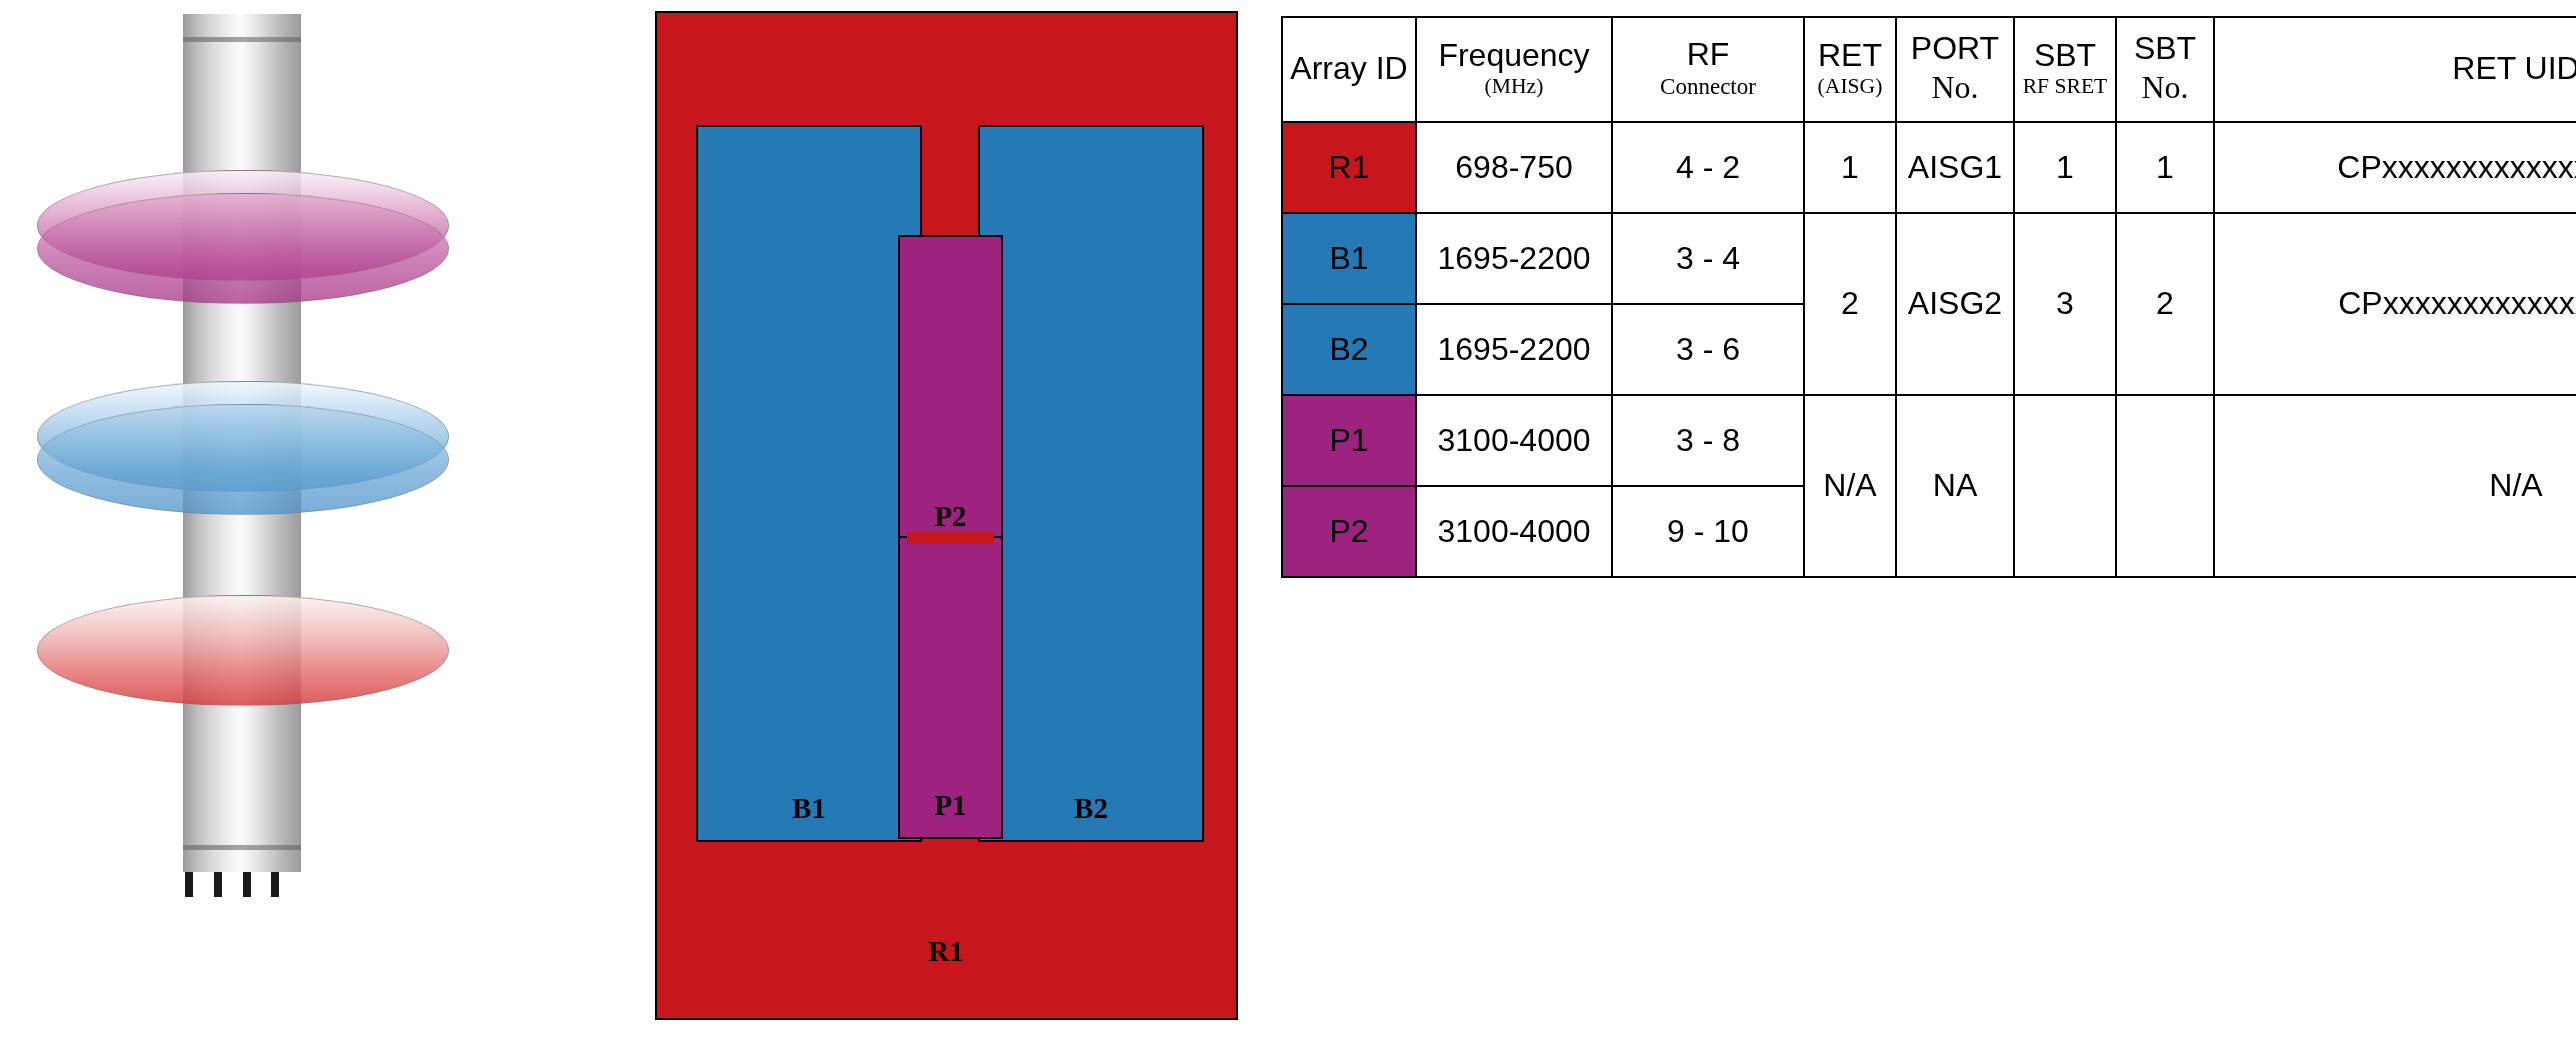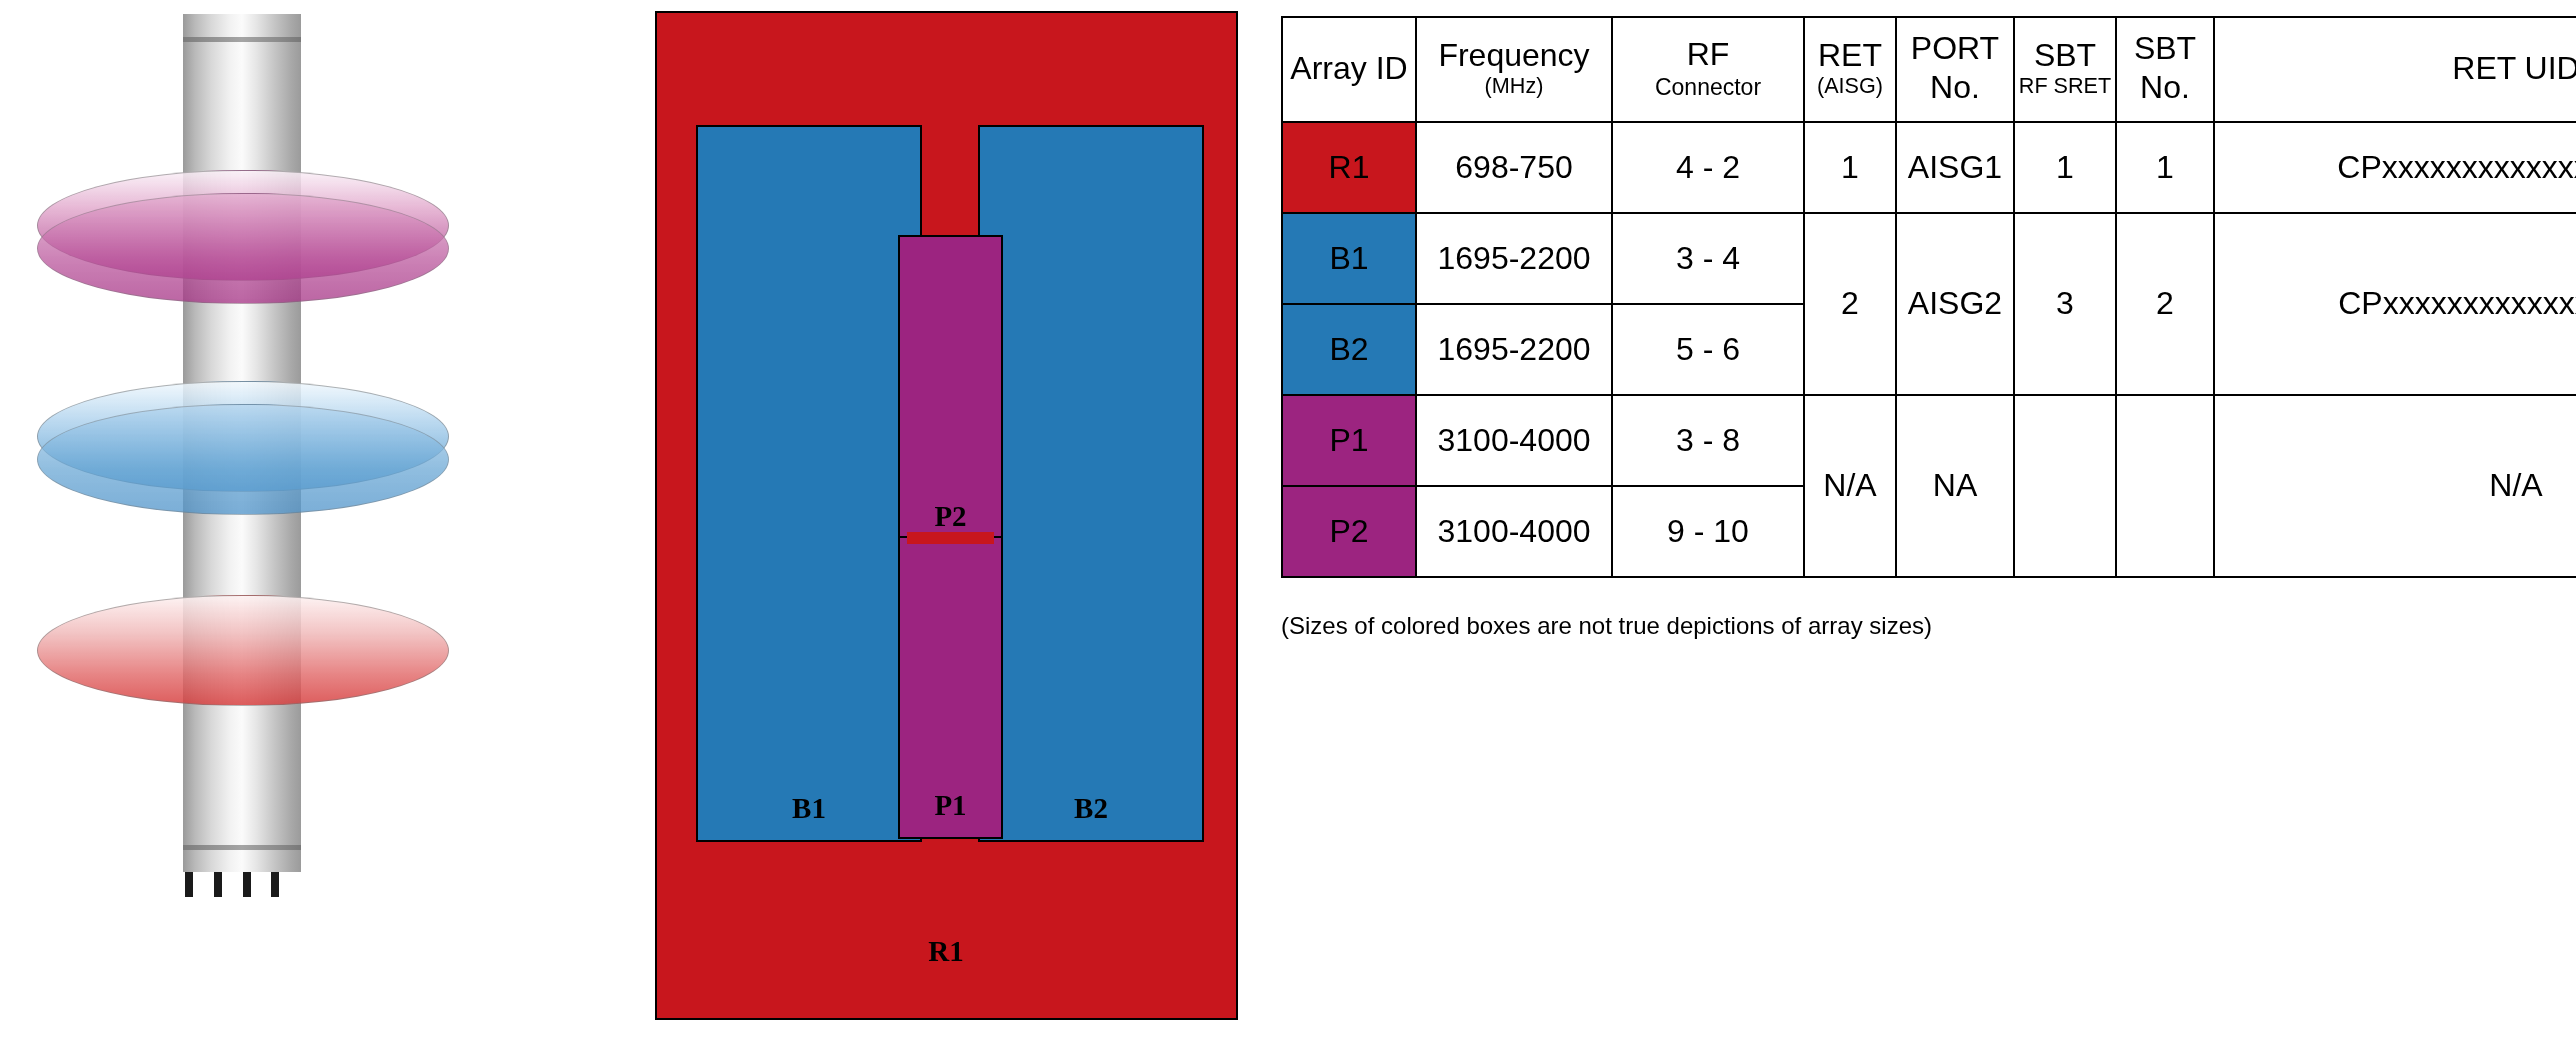--- a/index.html
+++ b/index.html
@@ -231,20 +231,21 @@
   }
   #spec-table thead th {
     height: 103px;
     font-size: 32px;
     line-height: 1.12;
   }
   #spec-table thead th .sub {
     display: block;
     font-size: 21.6px;
     line-height: 1.25;
+    font-family: Liberation Serif, serif;
   }
   #spec-table tbody td {
     height: 89px;
     font-size: 32px;
   }
   td.swatch-r1 { background: #c8161d; }
   td.swatch-b  { background: #2579b5; }
   td.swatch-p  { background: #9c2480; }
 
   
@@ -370,21 +371,21 @@
           <td rowspan="2">2</td>
           <td rowspan="2">AISG2</td>
           <td rowspan="2">3</td>
           <td rowspan="2">2</td>
           <td rowspan="2">CPxxxxxxxxxxxxxxxxxB1</td>
         </tr>
 
         <tr>
           <td class="swatch-b">B2</td>
           <td>1695-2200</td>
-          <td>5 - 6</td>
+          <td>3 - 6</td>
         </tr>
 
         <tr>
           <td class="swatch-p">P1</td>
           <td>3100-4000</td>
           <td>3 - 8</td>
           <td rowspan="2">N/A</td>
           <td rowspan="2">NA</td>
           <td rowspan="2"></td>
           <td rowspan="2"></td>
@@ -393,16 +394,15 @@
 
         <tr>
           <td class="swatch-p">P2</td>
           <td>3100-4000</td>
           <td>9 - 10</td>
         </tr>
       </tbody>
     </table>
   </div>
 
-  <div id="table-note">(Sizes of colored boxes are not true depictions of array sizes)</div>
 
 </div>
 
 
 </body></html>

